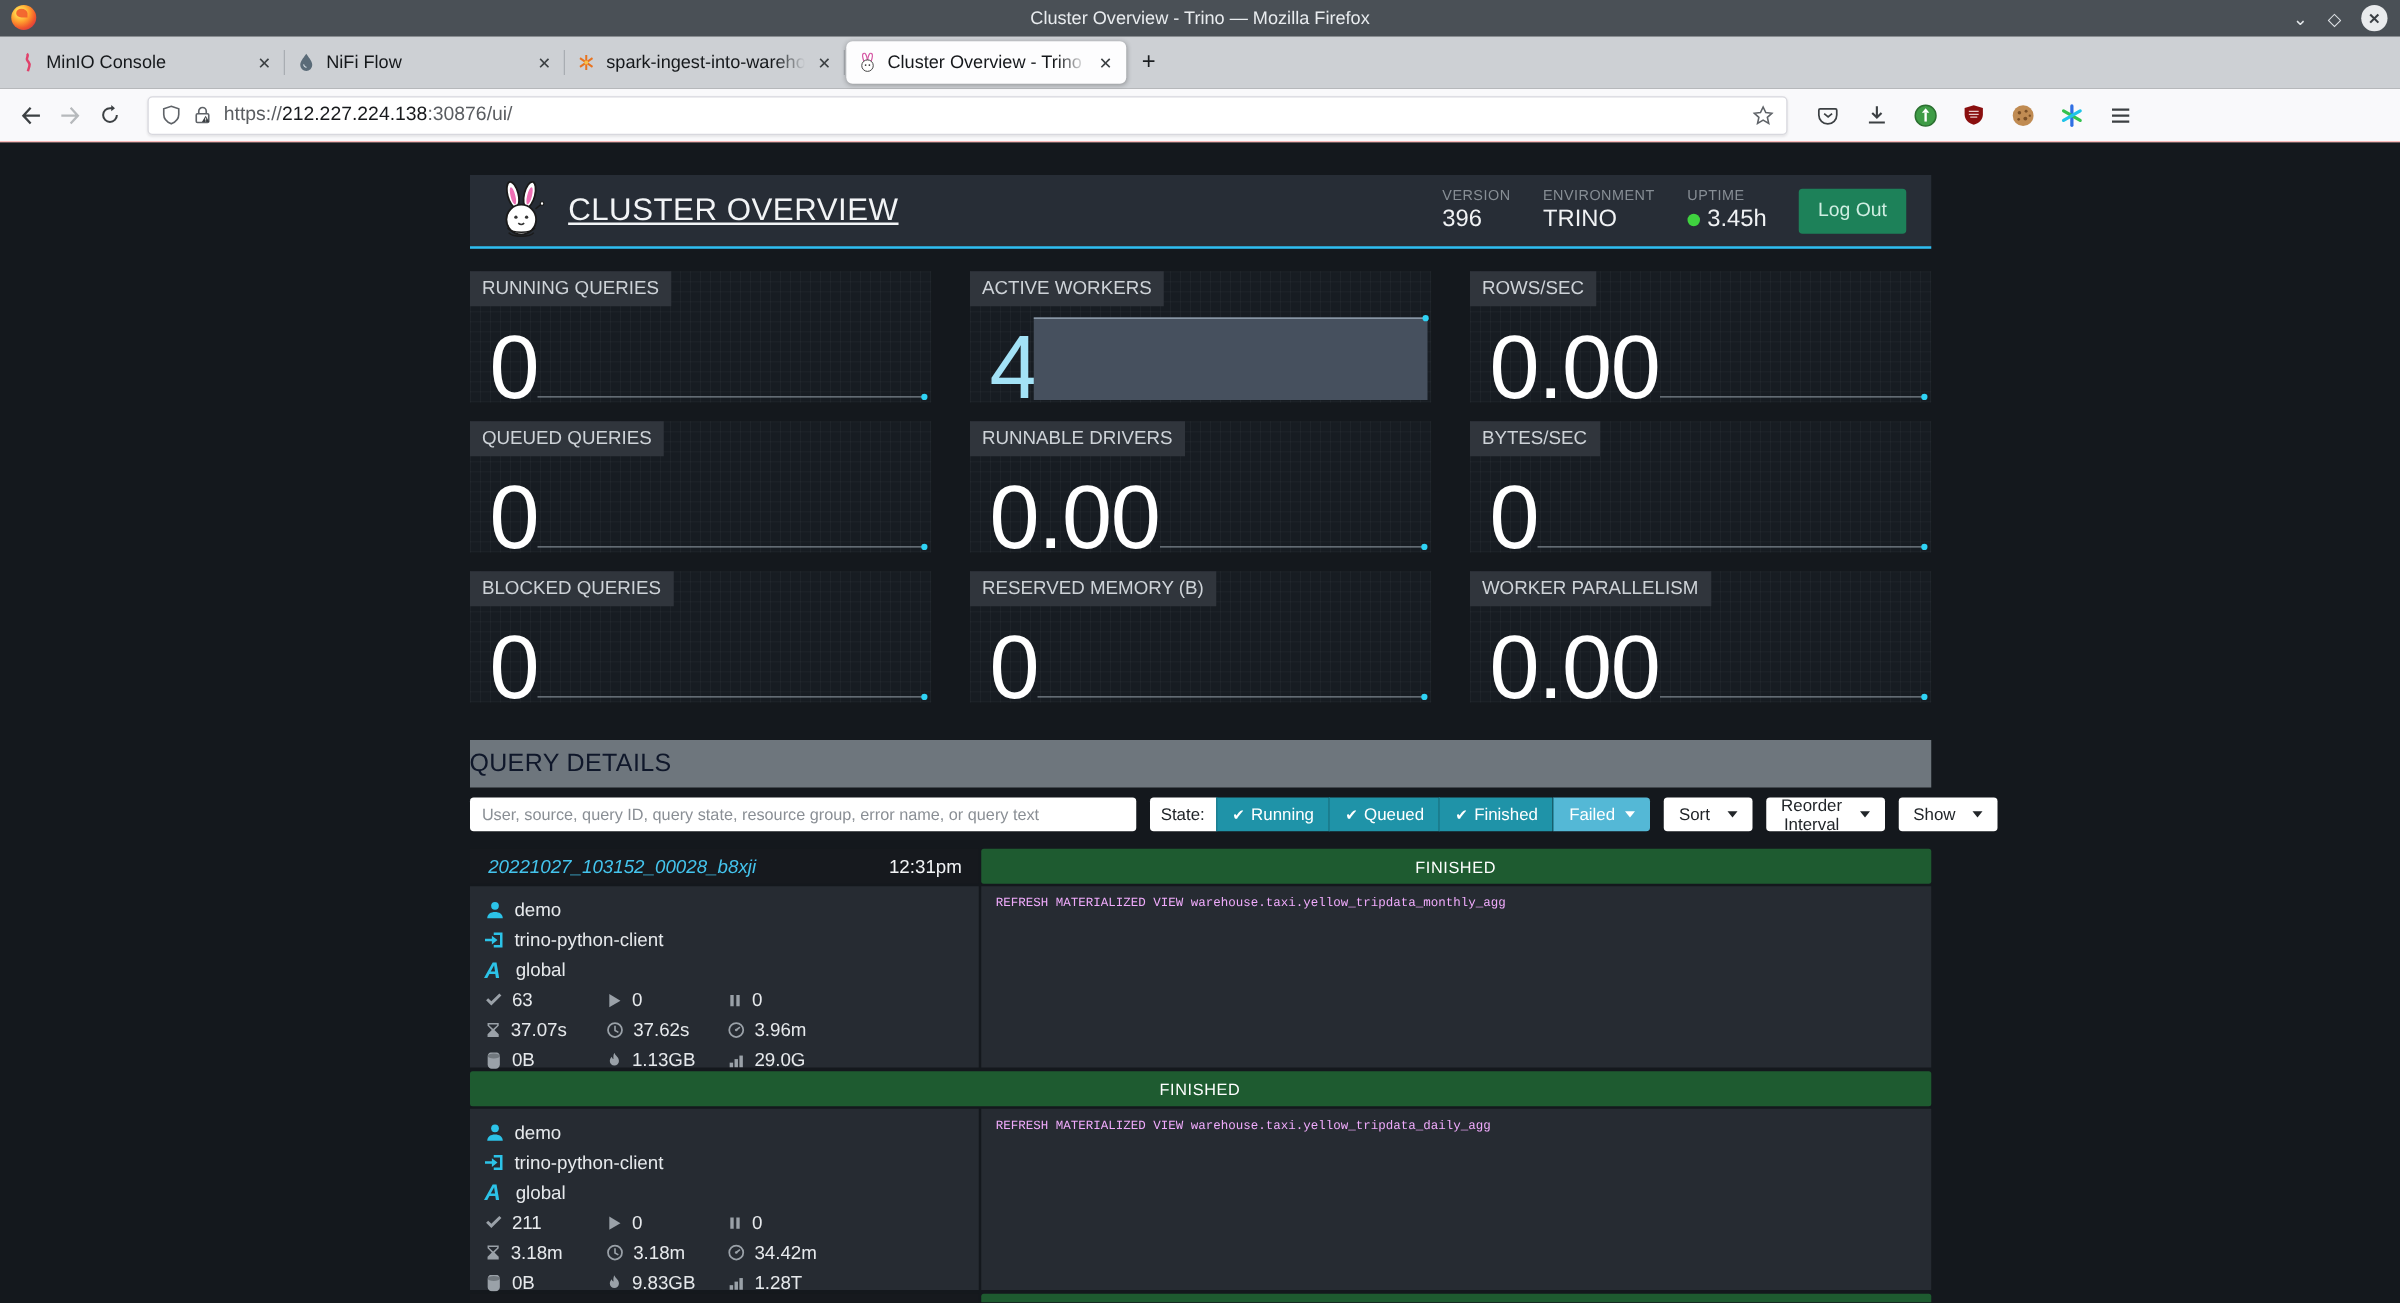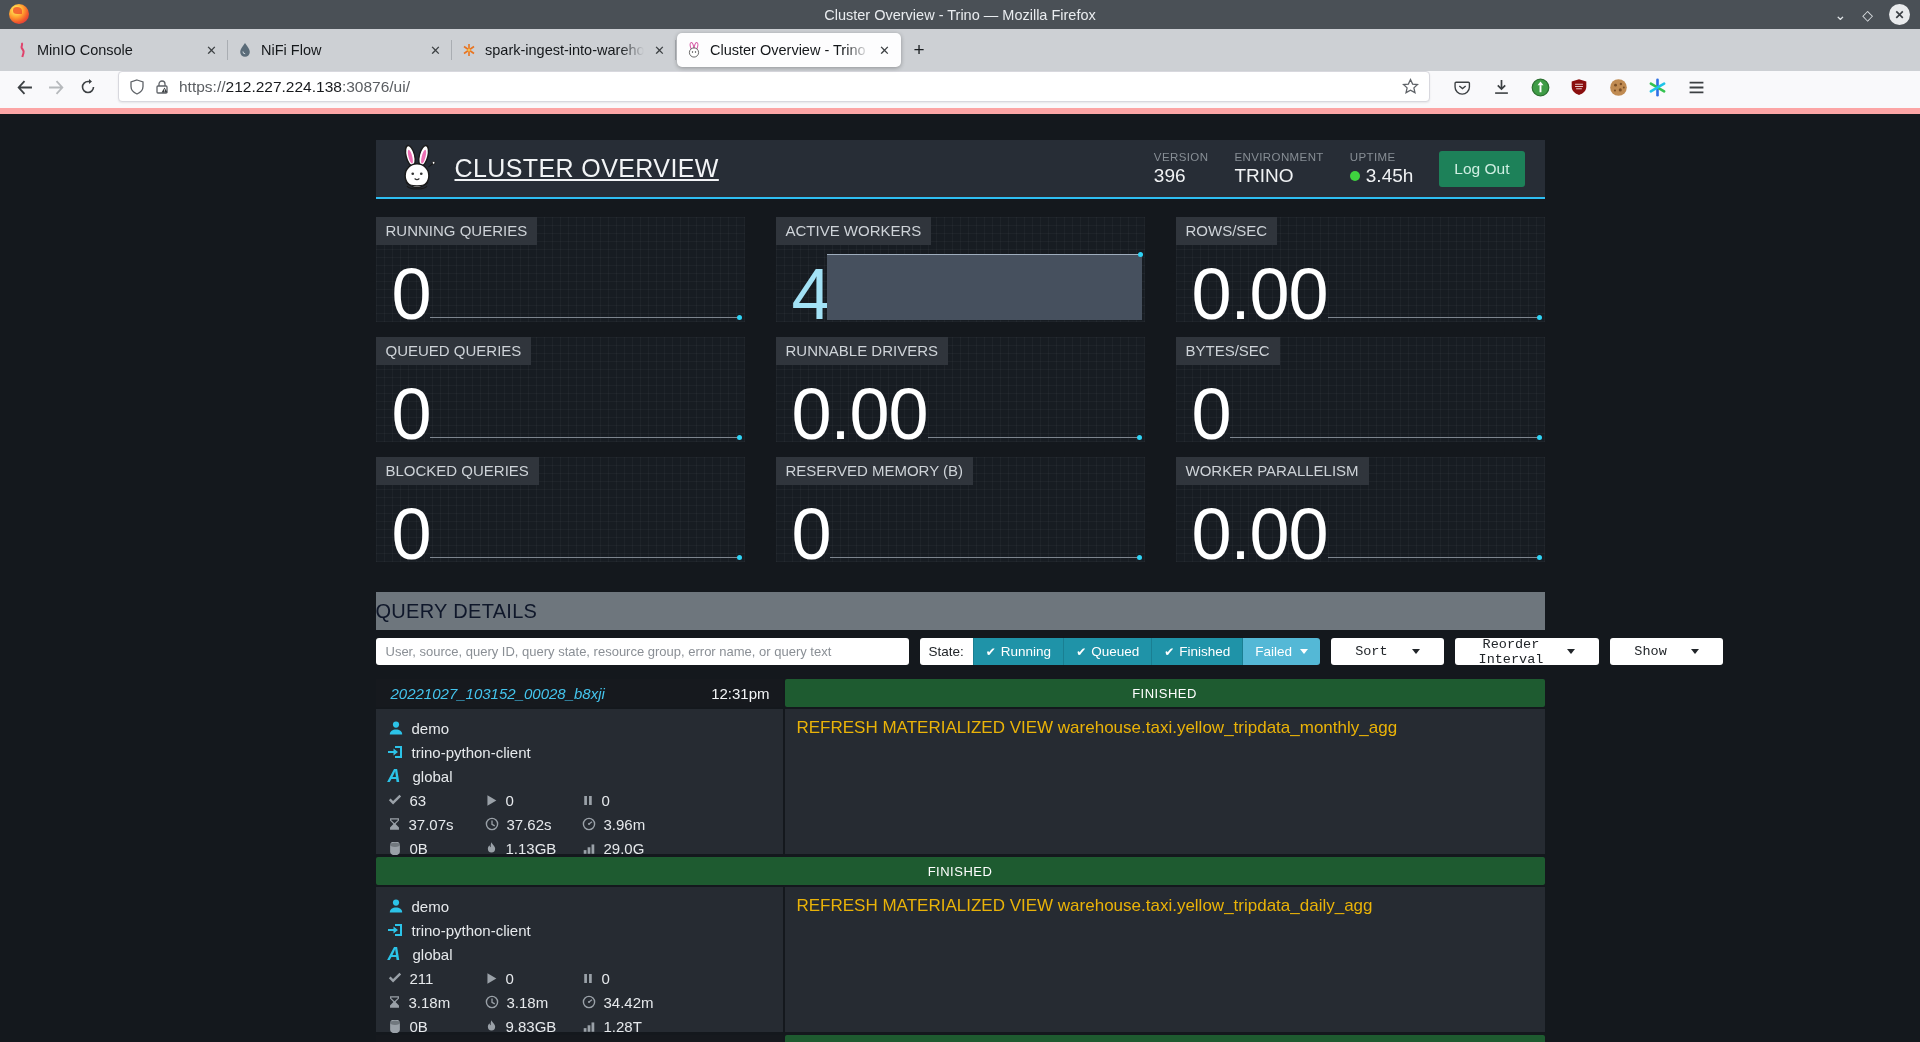--- a/index.html
+++ b/index.html
@@ -26,21 +26,21 @@
   .tab:not(.active)::after{ content:""; position:absolute; right:0; top:11px; bottom:11px; width:1px; background:#a9adb2; }
   .tab.active { background:#fdfdfe; border-radius:5px; margin:4px 1px; padding:0 9px;
     box-shadow:0 1px 4px rgba(0,0,0,.3); }
   .tab .tlabel { flex:1; white-space:nowrap; overflow:hidden;
     -webkit-mask-image:linear-gradient(90deg,#000 85%,transparent); mask-image:linear-gradient(90deg,#000 85%,transparent); }
   .tab .tclose { color:#3c4043; font-size:13px; padding:2px; }
   .tab-new { width:34px; display:flex; align-items:center; justify-content:center; color:#1b1e21; font-size:19px; }
   .favicon { width:16px; height:16px; flex:0 0 16px; }
 
   
-  .navbar { height:43px; background:#f9f9fb; border-bottom:6px solid #fca5a5; display:flex; align-items:flex-start; padding:0 8px; }
+  .navbar { height:43px; background:#f9f9fb; border-bottom:1px solid #fca5a5; display:flex; align-items:center; padding:0 8px; }
   .nav-ic { width:32px; height:32px; display:flex; align-items:center; justify-content:center; border-radius:4px; }
   .urlbar { flex:0 0 1312px; height:31px; margin-left:14px; background:#fff; border:1px solid #d8d8de;
     border-radius:4px; display:flex; align-items:center; padding:0 10px; gap:9px; box-shadow:0 1px 2px rgba(0,0,0,.08); }
   .url-text { flex:1; font-size:15.5px; color:#5a5d61; white-space:nowrap; }
   .url-text b { color:#17191c; font-weight:normal; }
   .toolbar-right { display:flex; align-items:center; gap:7px; margin-left:16px; }
 
   
   .content { position:absolute; top:114px; left:0; right:0; bottom:0; background:#14181d; overflow:hidden; }
   .container { width:1169px; margin:0 auto; }
@@ -82,35 +82,35 @@
   .state-group { display:flex; height:27px; }
   .state-chip { background:#fff; color:#212529; font-size:13.5px; display:flex; align-items:center;
     padding:0 9px; border-radius:3px 0 0 3px; }
   .sbtn { border:none; font-family:inherit; font-size:13.5px; color:#fff; background:#1f93a8;
     padding:0 12px; display:flex; align-items:center; gap:5px; cursor:pointer; border-left:1px solid #1a7f92; }
   .sbtn.checked::before { content:"✔"; font-size:12px; }
   .sbtn.failed { background:#54b8d6; border-radius:0 3px 3px 0; }
   .caret { display:inline-block; width:0; height:0; border-left:4px solid transparent;
     border-right:4px solid transparent; border-top:5px solid currentColor; margin-left:3px; }
   .wbtn { height:27px; background:#fff; color:#212529; border:none; border-radius:3px;
-    font-family:Liberation Mono, monospace; font-size:13.5px; padding:0 24px; display:flex; align-items:center; gap:21px; cursor:pointer; }
+    font-family:Liberation Sans, sans-serif; font-size:13.5px; padding:0 12px; display:flex; align-items:center; gap:11px; cursor:pointer; }
 
   
   .qlist { margin-top:14px; }
   .qrow { margin-bottom:3px; }
   .qhead { display:flex; gap:2px; height:28px; margin-bottom:2px; }
   .qhead-left { flex:0 0 407px; background:#16191e; display:flex; align-items:center; padding:0 13px 0 15px; }
   .qid { color:#44c4ed; font-size:15px; text-decoration:none;font-style:italic; }
   .qtime { margin-left:auto; color:#f2f4f6; font-size:15px; }
   .qstatus { flex:1; background:#1e5b30; color:#fff; font-size:13px; display:flex;
     align-items:center; justify-content:center; letter-spacing:.5px; border-radius:2px; }
   .qbody { display:flex; gap:2px; height:145px; }
   .qleft { flex:0 0 407px; background:#262b32; padding:7px 12px; }
   .qright { flex:1; background:#262b32; padding:9px 12px; }
-  .sql { color:#eab308; font-size:17px; font-family:Liberation Sans, sans-serif; white-space:pre; }
+  .sql { color:#f0abfc; font-size:10px; font-family:Liberation Mono, monospace; white-space:pre; }
   .qline { display:flex; align-items:center; gap:8px; height:24px; color:#e6e9ec; font-size:15px; }
   .ic-cyan { color:#2cc3e8; }
   .ic-gray { color:#9aa1a8; }
   .rg-a { color:#2cc3e8; font-weight:bold; font-style:italic; font-size:18px; width:17px; display:inline-block; }
   .qgrid { display:grid; grid-template-columns:97px 97px 1fr; }
   .qcell { display:flex; align-items:center; gap:8px; height:24px; color:#e6e9ec; font-size:15px; }
   svg.i { display:block; }
 </style>
 </head>
 <body>

